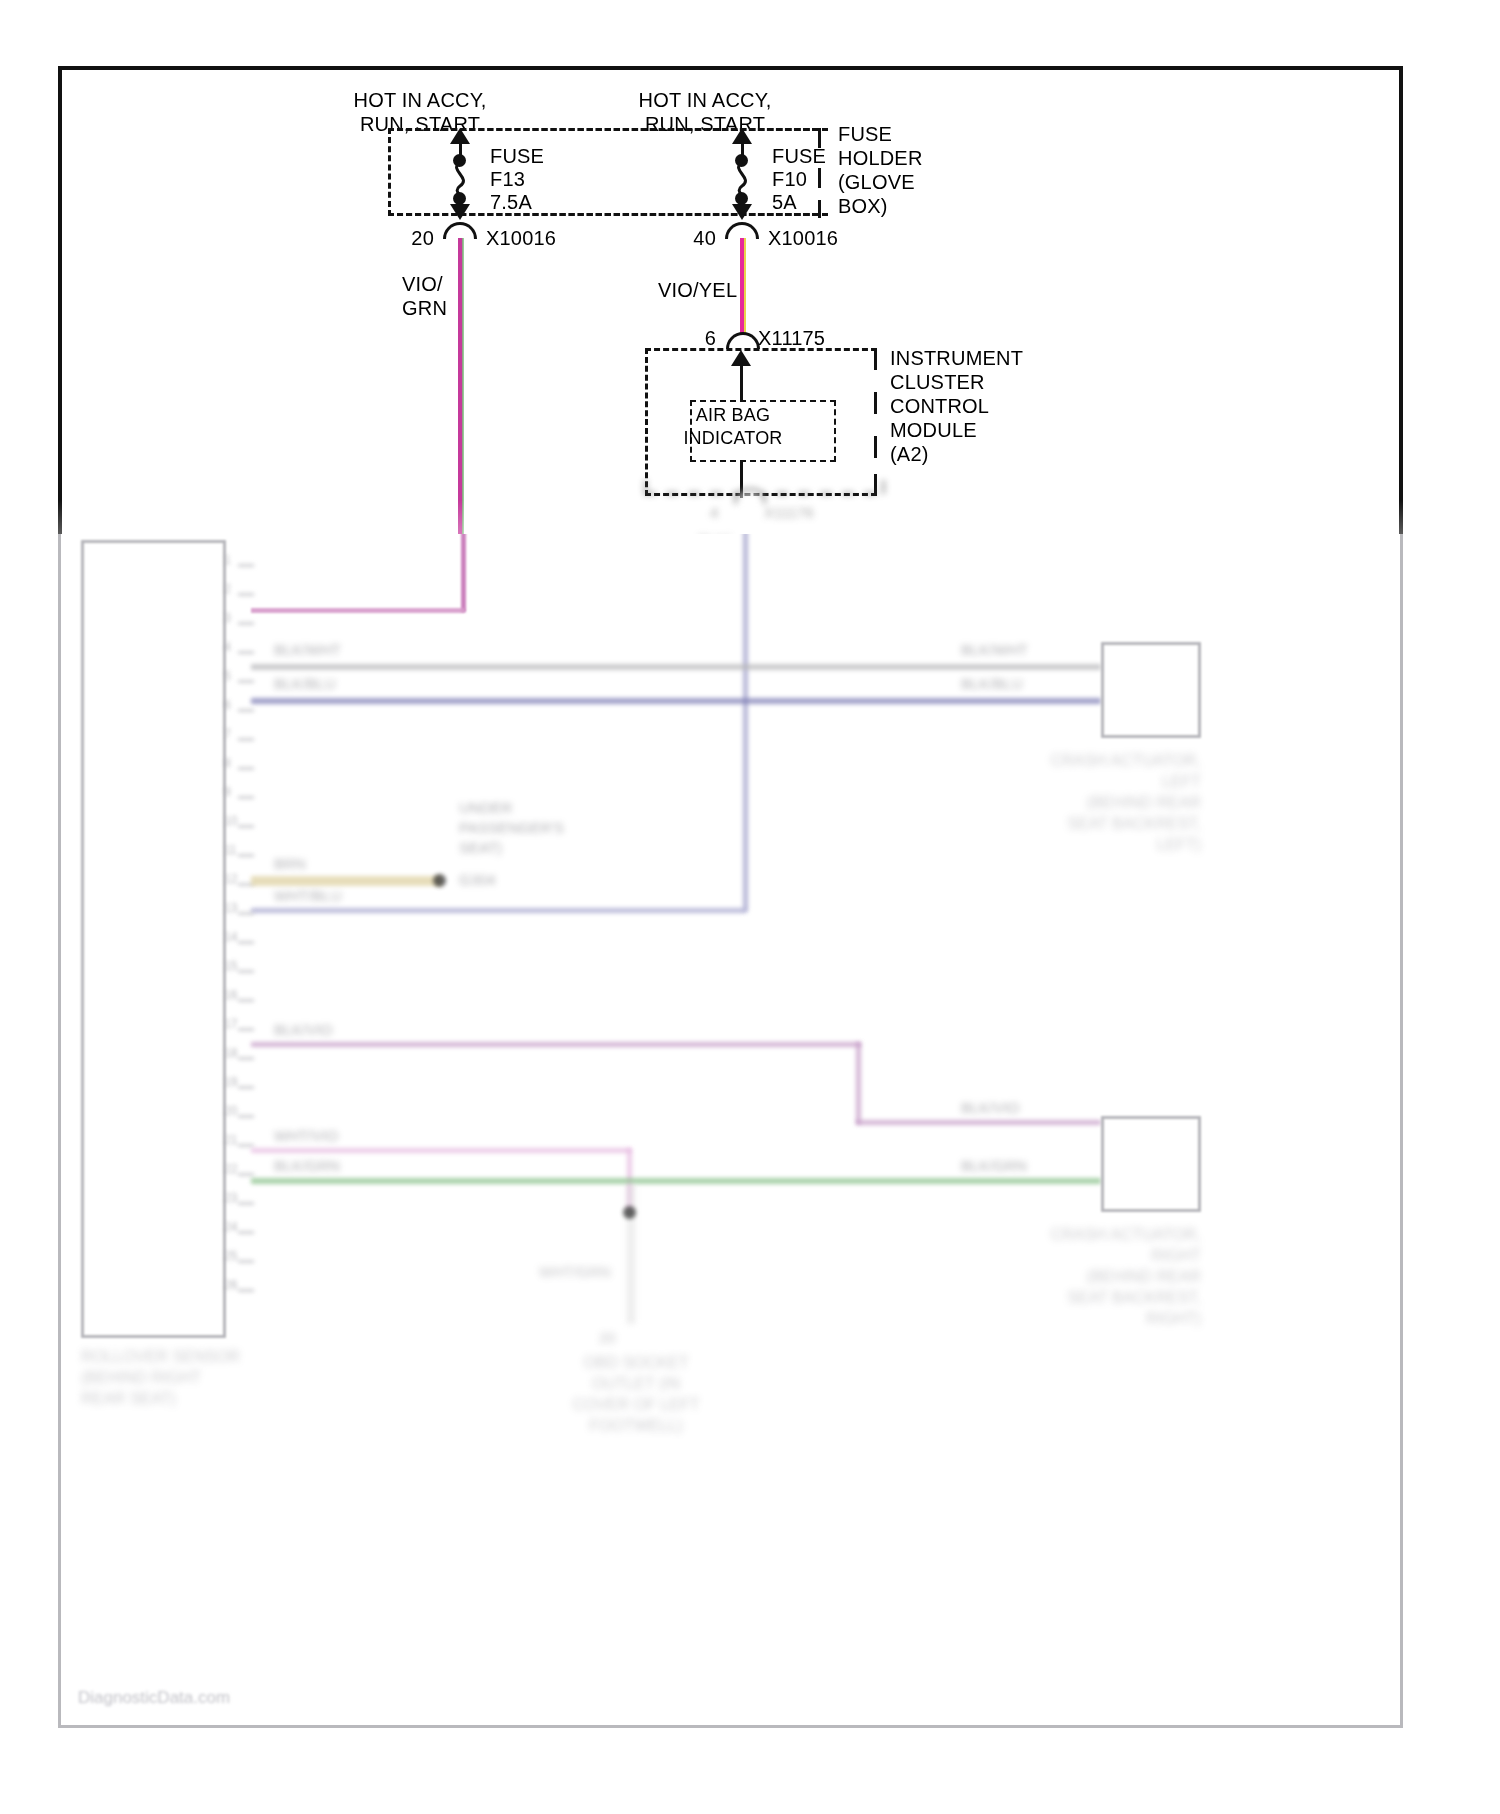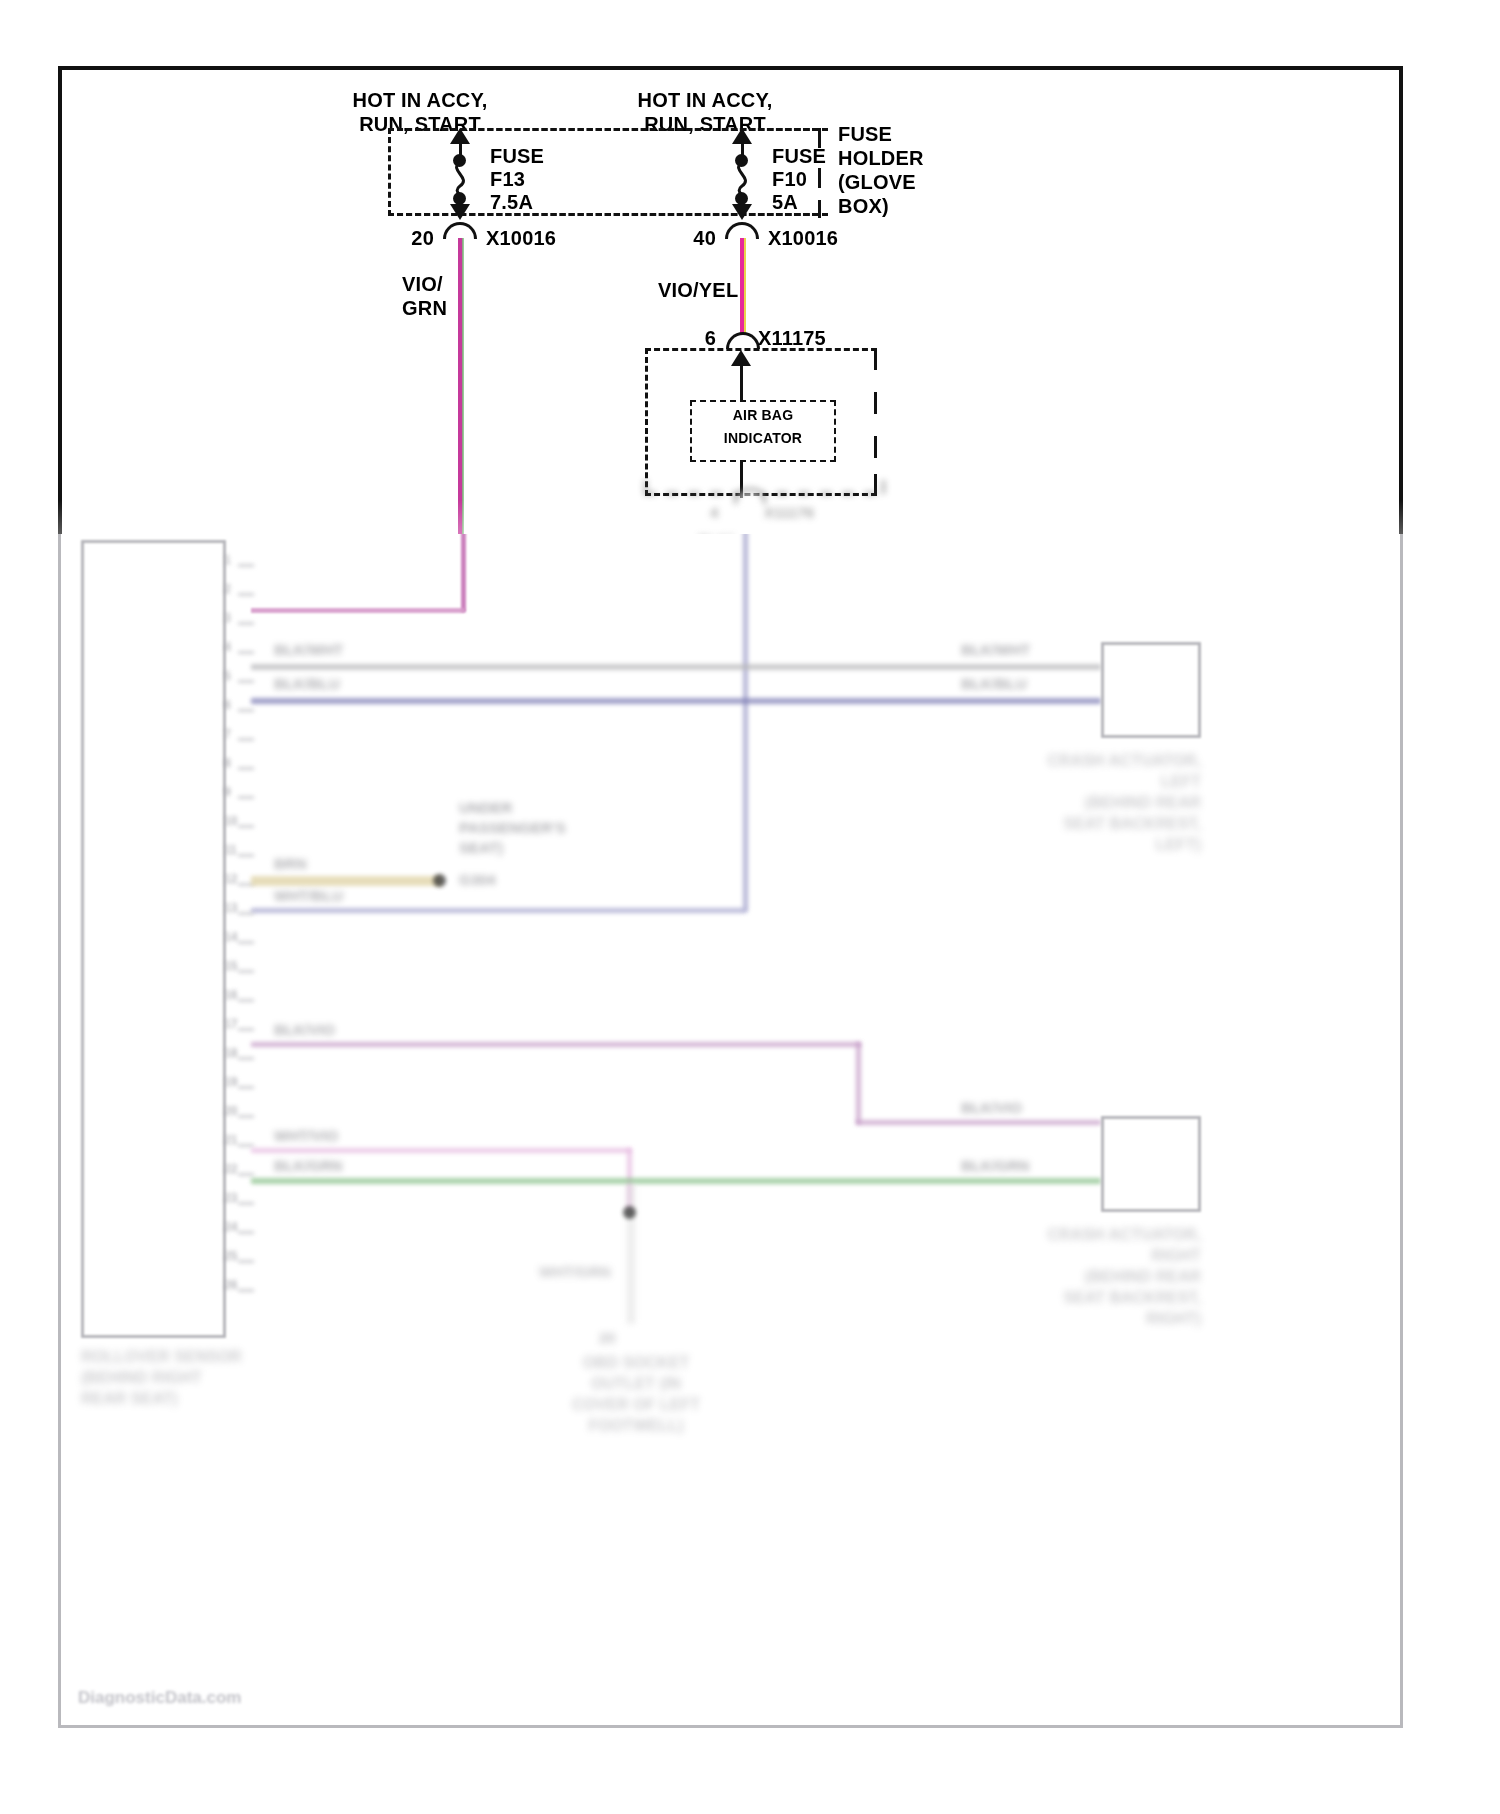--- a/index.html
+++ b/index.html
@@ -1,17 +1,17 @@
 <!DOCTYPE html>
 <html><head>
 <meta charset="utf-8">
 <style>
   html,body{margin:0;padding:0;background:#ffffff;}
   body{font-family:"Liberation Sans",sans-serif;}
-  #page{position:relative;width:1500px;height:1814px;background:#ffffff;overflow:hidden;font-weight:bold;}
+  #page{position:relative;width:1500px;height:1814px;background:#ffffff;overflow:hidden;}
 
   
   .abs{position:absolute;}
   .txt{position:absolute;color:#000;font-size:20px;line-height:24px;white-space:pre;letter-spacing:.2px;}
   .txt.c{text-align:center;}
   .txt.r{text-align:right;}
 
   
   #topframe{position:absolute;left:58px;top:66px;width:1345px;height:470px;
             border:4px solid #111;border-bottom:none;box-sizing:border-box;}
@@ -139,26 +139,31 @@
   <div class="txt r" style="left:662px;top:326px;width:54px;">6</div>
   <div class="txt" style="left:758px;top:326px;">X11175</div>
 
   <div class="dashbox" style="left:645px;top:348px;width:232px;height:148px;border-right:none;"></div>
 
   <div class="abs" style="left:874px;top:348px;width:3px;height:22px;background:#111;"></div>
   <div class="abs" style="left:874px;top:392px;width:3px;height:22px;background:#111;"></div>
   <div class="abs" style="left:874px;top:436px;width:3px;height:22px;background:#111;"></div>
   <div class="abs" style="left:874px;top:474px;width:3px;height:22px;background:#111;"></div>
 
+  <div class="txt" style="left:890px;top:346px;">INSTRUMENT
+CLUSTER
+CONTROL
+MODULE
+(A2)</div>
 
   <div class="arrUp" style="left:731px;top:350px;"></div>
   <div class="vline" style="left:740px;top:364px;height:38px;"></div>
 
   <div class="dashbox thin" style="left:690px;top:400px;width:146px;height:62px;"></div>
-  <div class="txt c" style="left:690px;top:404px;width:146px;font-size:14px;line-height:23px;text-align:center;">AIR BAG
+  <div class="txt c" style="left:660px;top:404px;width:146px;font-size:18px;line-height:23px;text-align:center;">AIR BAG
 INDICATOR</div>
 
   <div class="vline" style="left:740px;top:462px;height:36px;"></div>
 
   <div class="abs blur3" style="left:640px;top:492px;width:300px;height:90px;">
     <div style="position:absolute;left:4px;top:0px;width:240px;height:3px;background:repeating-linear-gradient(to right,#555 0 12px,transparent 12px 22px);"></div>
     <div style="position:absolute;left:4px;top:-12px;width:3px;height:14px;background:#555;"></div>
     <div style="position:absolute;left:242px;top:-12px;width:3px;height:14px;background:#555;"></div>
     <div style="position:absolute;left:94px;top:-4px;width:26px;height:13px;border:3px solid #555;border-bottom:none;border-radius:13px 13px 0 0;background:#fff;"></div>
     <div style="position:absolute;left:70px;top:12px;font-size:15px;color:#555;">4</div>

